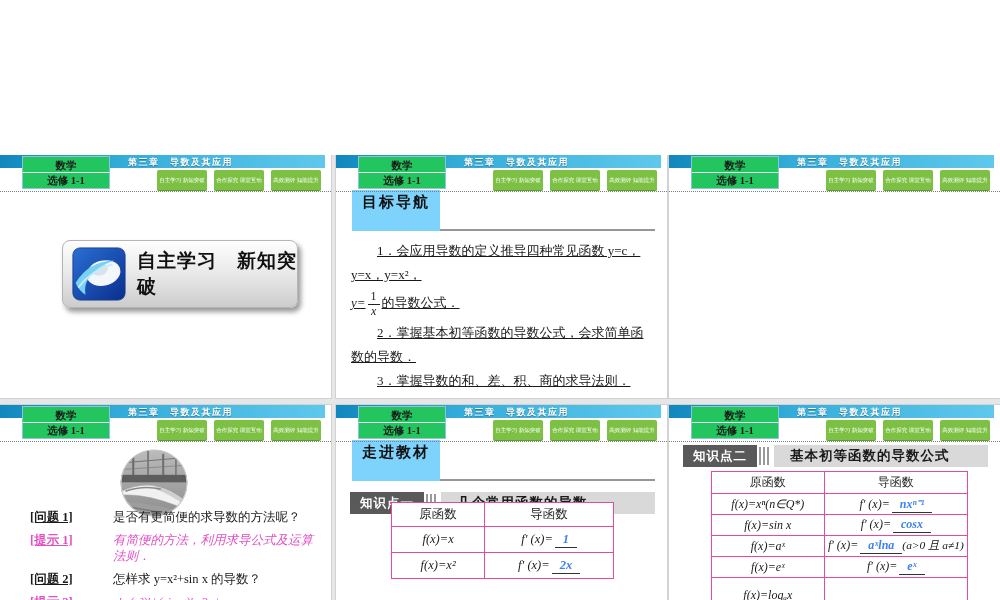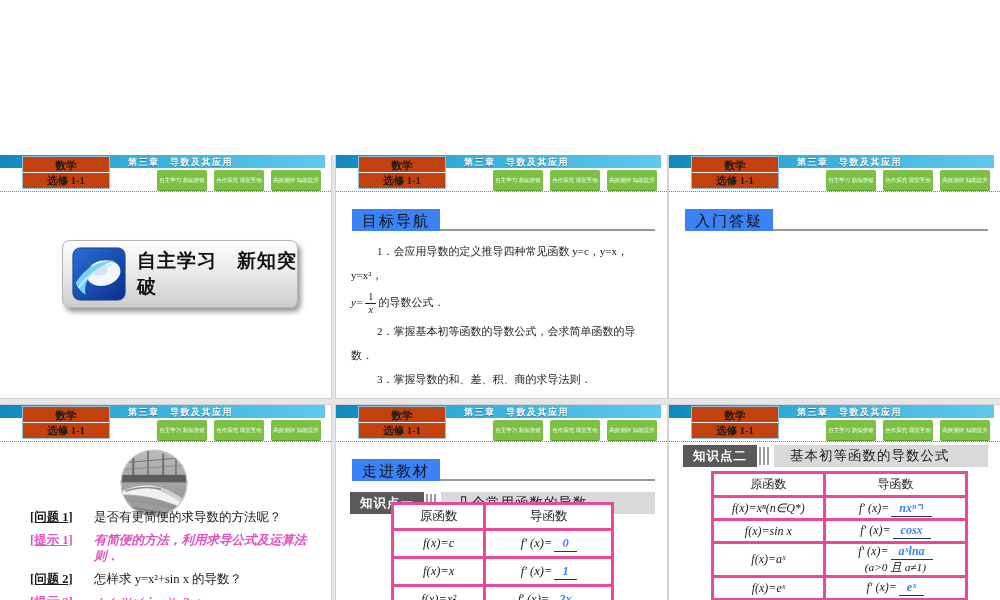--- a/index.html
+++ b/index.html
@@ -10,47 +10,47 @@
   #s1{left:0;top:0}#s2{left:336px;top:0}#s3{left:669px;top:0}
   #s4{left:0;top:250px}#s5{left:336px;top:250px}#s6{left:669px;top:250px}
 
   
   .shead{position:absolute;left:0;top:0;right:0;height:38px;z-index:5;}
   .teal{position:absolute;top:0;left:0;right:6px;height:13px;
         background:linear-gradient(90deg,#1187bd,#36aeda 40%,#5fc8ec);}
   .chap{position:absolute;left:128px;top:1px;color:#fff;font-size:9px;font-weight:bold;
         font-family:"Liberation Sans",sans-serif;letter-spacing:1.5px;text-shadow:0 1px 1px rgba(0,0,0,.35);white-space:nowrap;}
   .dotline{position:absolute;left:0;right:0;top:36px;border-top:1px dotted #7e7e7e;}
-  .subjbox{position:absolute;left:22px;top:1px;width:86px;height:31px;background:#c2410c;
+  .subjbox{position:absolute;left:22px;top:1px;width:86px;height:31px;background:#22c55e;
            border:1px solid #8fc3dd;text-align:center;font-weight:bold;z-index:2;}
   .subj{font-size:10.5px;height:15px;line-height:16px;font-family:"Liberation Sans",sans-serif;border-bottom:1px solid #e8f2f8;}
   .edi{font-size:10.5px;height:15px;line-height:15px;font-family:"Liberation Serif",serif;}
   .navs{position:absolute;right:10px;top:15px;display:flex;gap:7px;z-index:2;}
   .navbtn{width:46px;min-height:18px;background:#7cc143;border-radius:2px;color:#fff;
           font-size:5.5px;line-height:1.6;text-align:center;padding:1px 2px;
           box-shadow:0 1px 0 #5c9f2d;font-family:"Liberation Sans",sans-serif;
           display:flex;align-items:center;justify-content:center;cursor:pointer;}
 
   
   .sec-head{position:relative;margin:48px 12px 0 16px;border-bottom:2px solid #979797;height:26px;}
-  .sec-title{position:absolute;left:0;bottom:-2px;display:inline-block;background:#3b82f6;
-             padding:3px 10px 0;font-weight:normal;font-size:15px;letter-spacing:2px;
+  .sec-title{position:absolute;left:0;bottom:-2px;display:inline-block;background:#7dd3fc;
+             padding:3px 10px 19px;font-weight:bold;font-size:15px;letter-spacing:2px;
              font-family:"Liberation Sans",sans-serif;color:#111;}
 
   
   .kp-bar{display:flex;align-items:stretch;height:22px;}
   .kp-badge{background:#595959;color:#fff;font-weight:bold;font-size:12.5px;padding:0 10px;
             display:flex;align-items:center;font-family:"Liberation Sans",sans-serif;letter-spacing:1px;}
   .kp-stripes{display:flex;gap:2px;margin:2px 5px 2px 2px;}
   .kp-stripes i{width:2px;background:#9a9a9a;}
   .kp-title{flex:1;background:#d9d9d9;display:flex;align-items:center;padding-left:16px;
-            font-weight:normal;font-size:13.5px;letter-spacing:1px;color:#1a1a1a;}
-
-  
-  .goals{margin:8px 13px 0 15px;font-size:11px;line-height:24px;}
+            font-weight:bold;font-size:13.5px;letter-spacing:1px;color:#1a1a1a;}
+
+  
+  .goals{margin:8px 13px 0 15px;font-size:13px;line-height:24px;text-decoration:underline;}
   .gi{margin:0;text-indent:26px;}
   .gline2{margin:3px 0;}
   .para{margin:10px 13px 0 15px;font-size:13px;line-height:26px;text-align:justify;text-indent:26px;}
   .m{font-style:italic;}
 
   
   .frac{display:inline-flex;flex-direction:column;vertical-align:middle;text-align:center;
         line-height:1.15;font-size:.92em;margin:0 2px;}
   .fnum{border-bottom:1px solid #222;padding:0 3px;}
   .fden{padding:0 3px;}
@@ -62,27 +62,27 @@
           display:flex;align-items:center;}
   .banner-icon{width:54px;height:54px;margin-left:9px;flex:none;}
   .banner-text{font-size:19px;font-weight:bold;margin-left:11px;letter-spacing:1px;
                font-family:"Liberation Sans",sans-serif;color:#111;}
 
   
   .photo{position:absolute;left:120px;top:44px;width:68px;height:68px;}
   .qa{position:absolute;left:30px;top:104px;right:8px;font-size:12.5px;}
   .qa-row{display:flex;margin-bottom:7px;line-height:16px;}
   .qlabel{font-weight:bold;width:60px;flex:none;white-space:nowrap;text-decoration:underline;}
-  .qtext{margin-left:4px;}
+  .qtext{margin-left:23px;}
   .hint .qlabel,.hint .qtext{color:#e24fc2;}
-  .hint .qtext{font-style:italic;font-weight:bold;}
+  .hint .qtext{font-style:italic;}
 
   
   .dtable{border-collapse:collapse;position:absolute;background:#fff;z-index:1;}
-  .dtable th,.dtable td{border:3px solid #ec4899;text-align:center;font-weight:normal;padding:0 2px;}
+  .dtable th,.dtable td{border:1px solid #ec4899;text-align:center;font-weight:normal;padding:0 2px;}
   .t5{left:55px;top:97px;width:223px;font-size:12.5px;}
   .t5 th{height:23px;}
   .t5 td{height:25px;}
   .t6{left:42px;top:66px;width:257px;font-size:12px;}
   .t6 th{height:21px;}
   .t6 td{height:20px;}
   .t6 tr.tall td{height:34px;}
   .ans{color:#3b82f6;font-style:italic;font-weight:bold;border-bottom:1px solid #333;
        padding:0 8px;margin-left:2px;white-space:nowrap;display:inline-block;}
   .sfx{color:#111;font-size:.95em;white-space:nowrap;}
@@ -171,23 +171,20 @@
         <div class="subjbox">
           <div class="subj">数学</div>
           <div class="edi">选修 1-1</div>
         </div>
         <div class="navs">
           <div class="navbtn">自主学习 新知突破</div>
           <div class="navbtn">合作探究 课堂互动</div>
           <div class="navbtn">高效测评 知能提升</div>
         </div>
       </header>
-      <div class="sec-head">
-        <span class="sec-title">入门答疑</span>
-      </div>
     </section>
 
     <section class="slide" id="s4">
       <header class="shead">
         <div class="teal">
           <span class="chap">第三章　导数及其应用</span>
         </div>
         <div class="dotline"></div>
         <div class="subjbox">
           <div class="subj">数学</div>
@@ -276,24 +273,20 @@
           </span>
         <span class="kp-title">几个常用函数的导数</span>
       </div>
       <table class="dtable t5">
         <tbody>
             <tr>
           <th style="width:42%">原函数</th>
           <th>导函数</th>
         </tr>
         <tr>
-          <td class="m">f(x)=c</td>
-          <td><span class="m">f′ (x)=</span><span class="ans">0</span></td>
-        </tr>
-        <tr>
           <td class="m">f(x)=x</td>
           <td><span class="m">f′ (x)=</span><span class="ans">1</span></td>
         </tr>
         <tr>
           <td class="m">f(x)=x²</td>
           <td><span class="m">f′ (x)=</span><span class="ans">2x</span></td>
         </tr>
 
       </tbody>
         </table>

